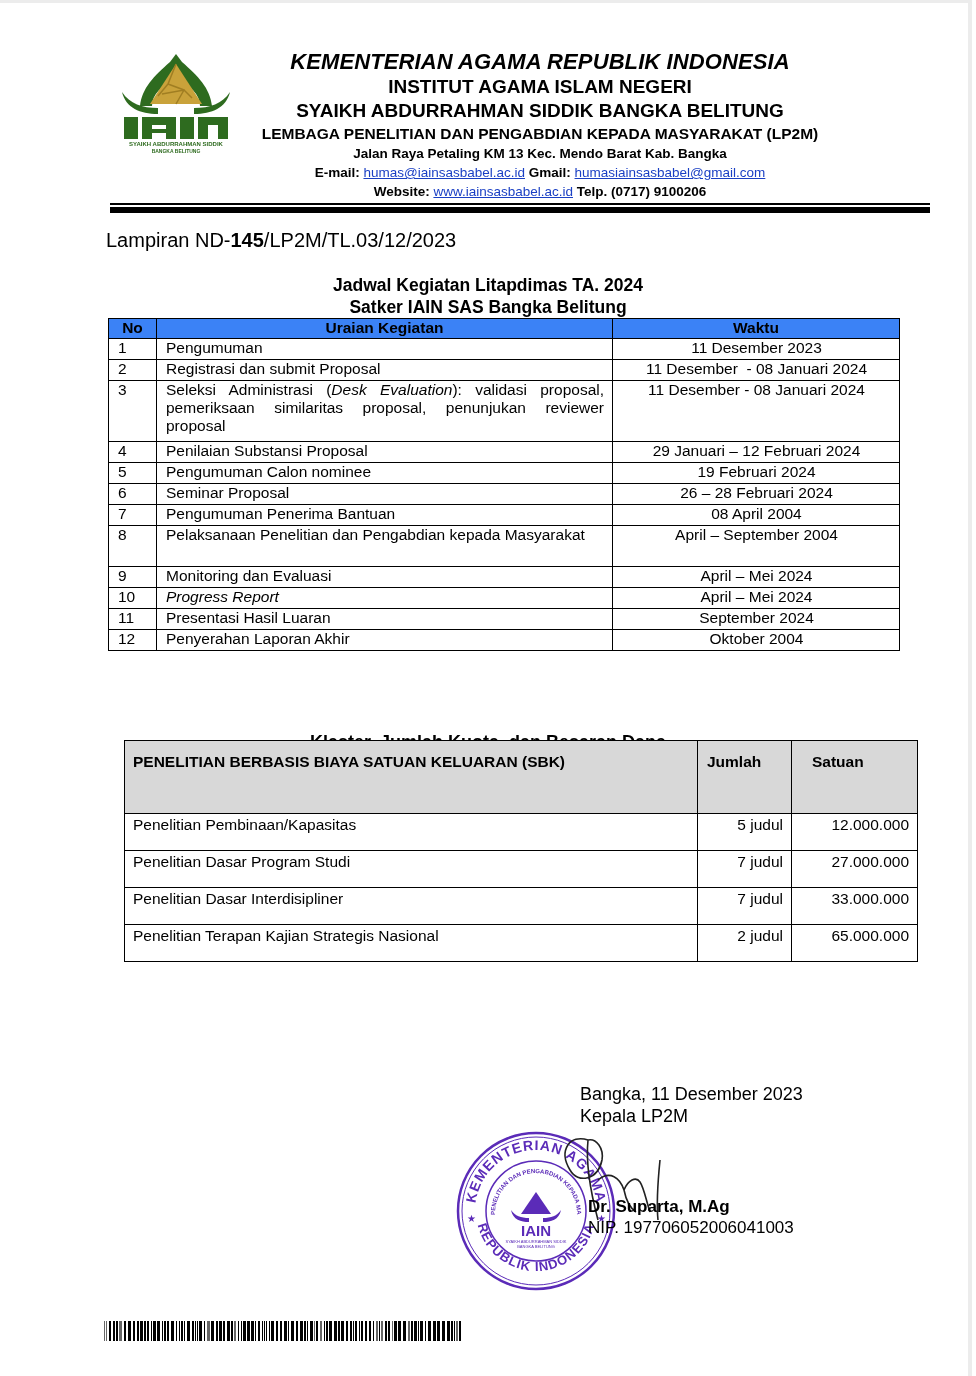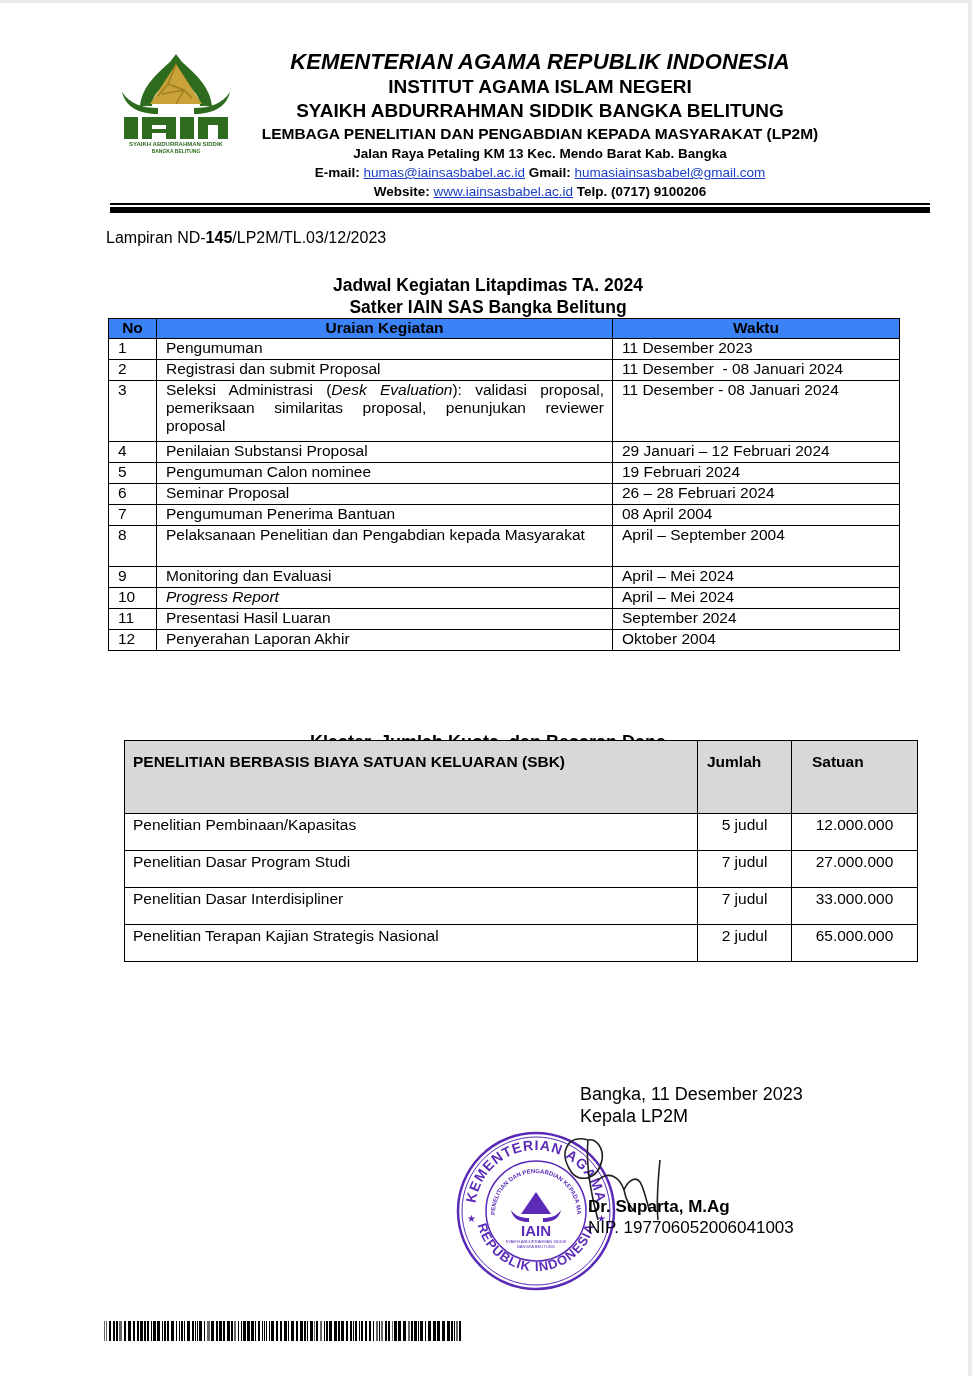--- a/index.html
+++ b/index.html
@@ -13,43 +13,43 @@
   .kop { position: absolute; left: 230px; top: 48px; width: 620px; text-align: center; }
   .kop .l1 { font-size: 22px; font-weight: bold; line-height: 28px; letter-spacing: 0.1px; font-style: italic; }
   .kop .l2 { font-size: 19px; font-weight: bold; line-height: 22px; }
   .kop .l3 { font-size: 19px; font-weight: bold; line-height: 26px; }
   .kop .l4 { font-size: 15.5px; font-weight: bold; line-height: 20px; }
   .kop .l5, .kop .l6, .kop .l7 { font-size: 13.5px; font-weight: bold; line-height: 19px; }
   .kop a { color: #1a3fc4; text-decoration: underline; font-weight: normal; }
   .rule-thin { position: absolute; left: 110px; top: 203px; width: 820px; height: 2px; background: #000; }
   .rule-thick { position: absolute; left: 110px; top: 207px; width: 820px; height: 6px; background: #000; }
 
-  .ref { position: absolute; left: 106px; top: 229px; font-size: 16px; }
+  .ref { position: absolute; left: 106px; top: 229px; font-size: 20px; }
   .ref b { font-weight: bold; }
 
   .t-title { position: absolute; left: 0; width: 976px; text-align: center; font-weight: bold; font-size: 17.5px; }
 
   
   table.sched { position: absolute; left: 108px; top: 318px; width: 792px; border-collapse: collapse; font-size: 15.5px; }
   table.sched th, table.sched td { border: 1.3px solid #000; padding: 0 8px; vertical-align: top; line-height: 18px; }
   table.sched th { background: #3b82f6; font-weight: bold; text-align: center; height: 19px; }
   table.sched td.no { padding-left: 9px; width: 30px; }
   table.sched td.ur { padding-left: 9px; width: 438px; }
-  table.sched td.wk { padding-left: 9px; }
+  table.sched td.wk { padding-left: 9px; text-align: center; }
   table.sched td.just { text-align: justify; text-align-last: left; }
   table.sched tr.r1 td { height: 20px; }
   table.sched tr.r3 td { height: 60px; }
   table.sched tr.r8 td { height: 40px; }
 
   
   table.klas { position: absolute; left: 124px; top: 740px; width: 794px; border-collapse: collapse; font-size: 15.5px; }
   table.klas th, table.klas td { border: 1.3px solid #000; vertical-align: top; }
   table.klas th { background: #d8d8d8; font-weight: bold; text-align: left; height: 73px; padding: 12px 8px 0 8px; box-sizing: border-box; }
   table.klas td { height: 37px; padding: 2px 8px 0 8px; box-sizing: border-box; }
-  table.klas td.num { text-align: center; }
+  table.klas td.num { text-align: right; }
   table.klas th.jm { width: 94px; padding-left: 9px; }
   table.klas th.st { width: 126px; padding-left: 20px; }
 
   
   .sign { position: absolute; left: 580px; top: 1083px; font-size: 18px; line-height: 22px; }
   .sign-name { position: absolute; left: 588px; top: 1197px; font-size: 17px; font-weight: bold; }
   .sign-nip { position: absolute; left: 588px; top: 1218px; font-size: 17px; }
   .stamp { position: absolute; left: 455px; top: 1130px; width: 162px; height: 162px; }
   .signature { position: absolute; left: 540px; top: 1120px; width: 140px; height: 110px; }
   .barcode { position: absolute; left: 104px; top: 1321px; width: 360px; height: 20px; }

